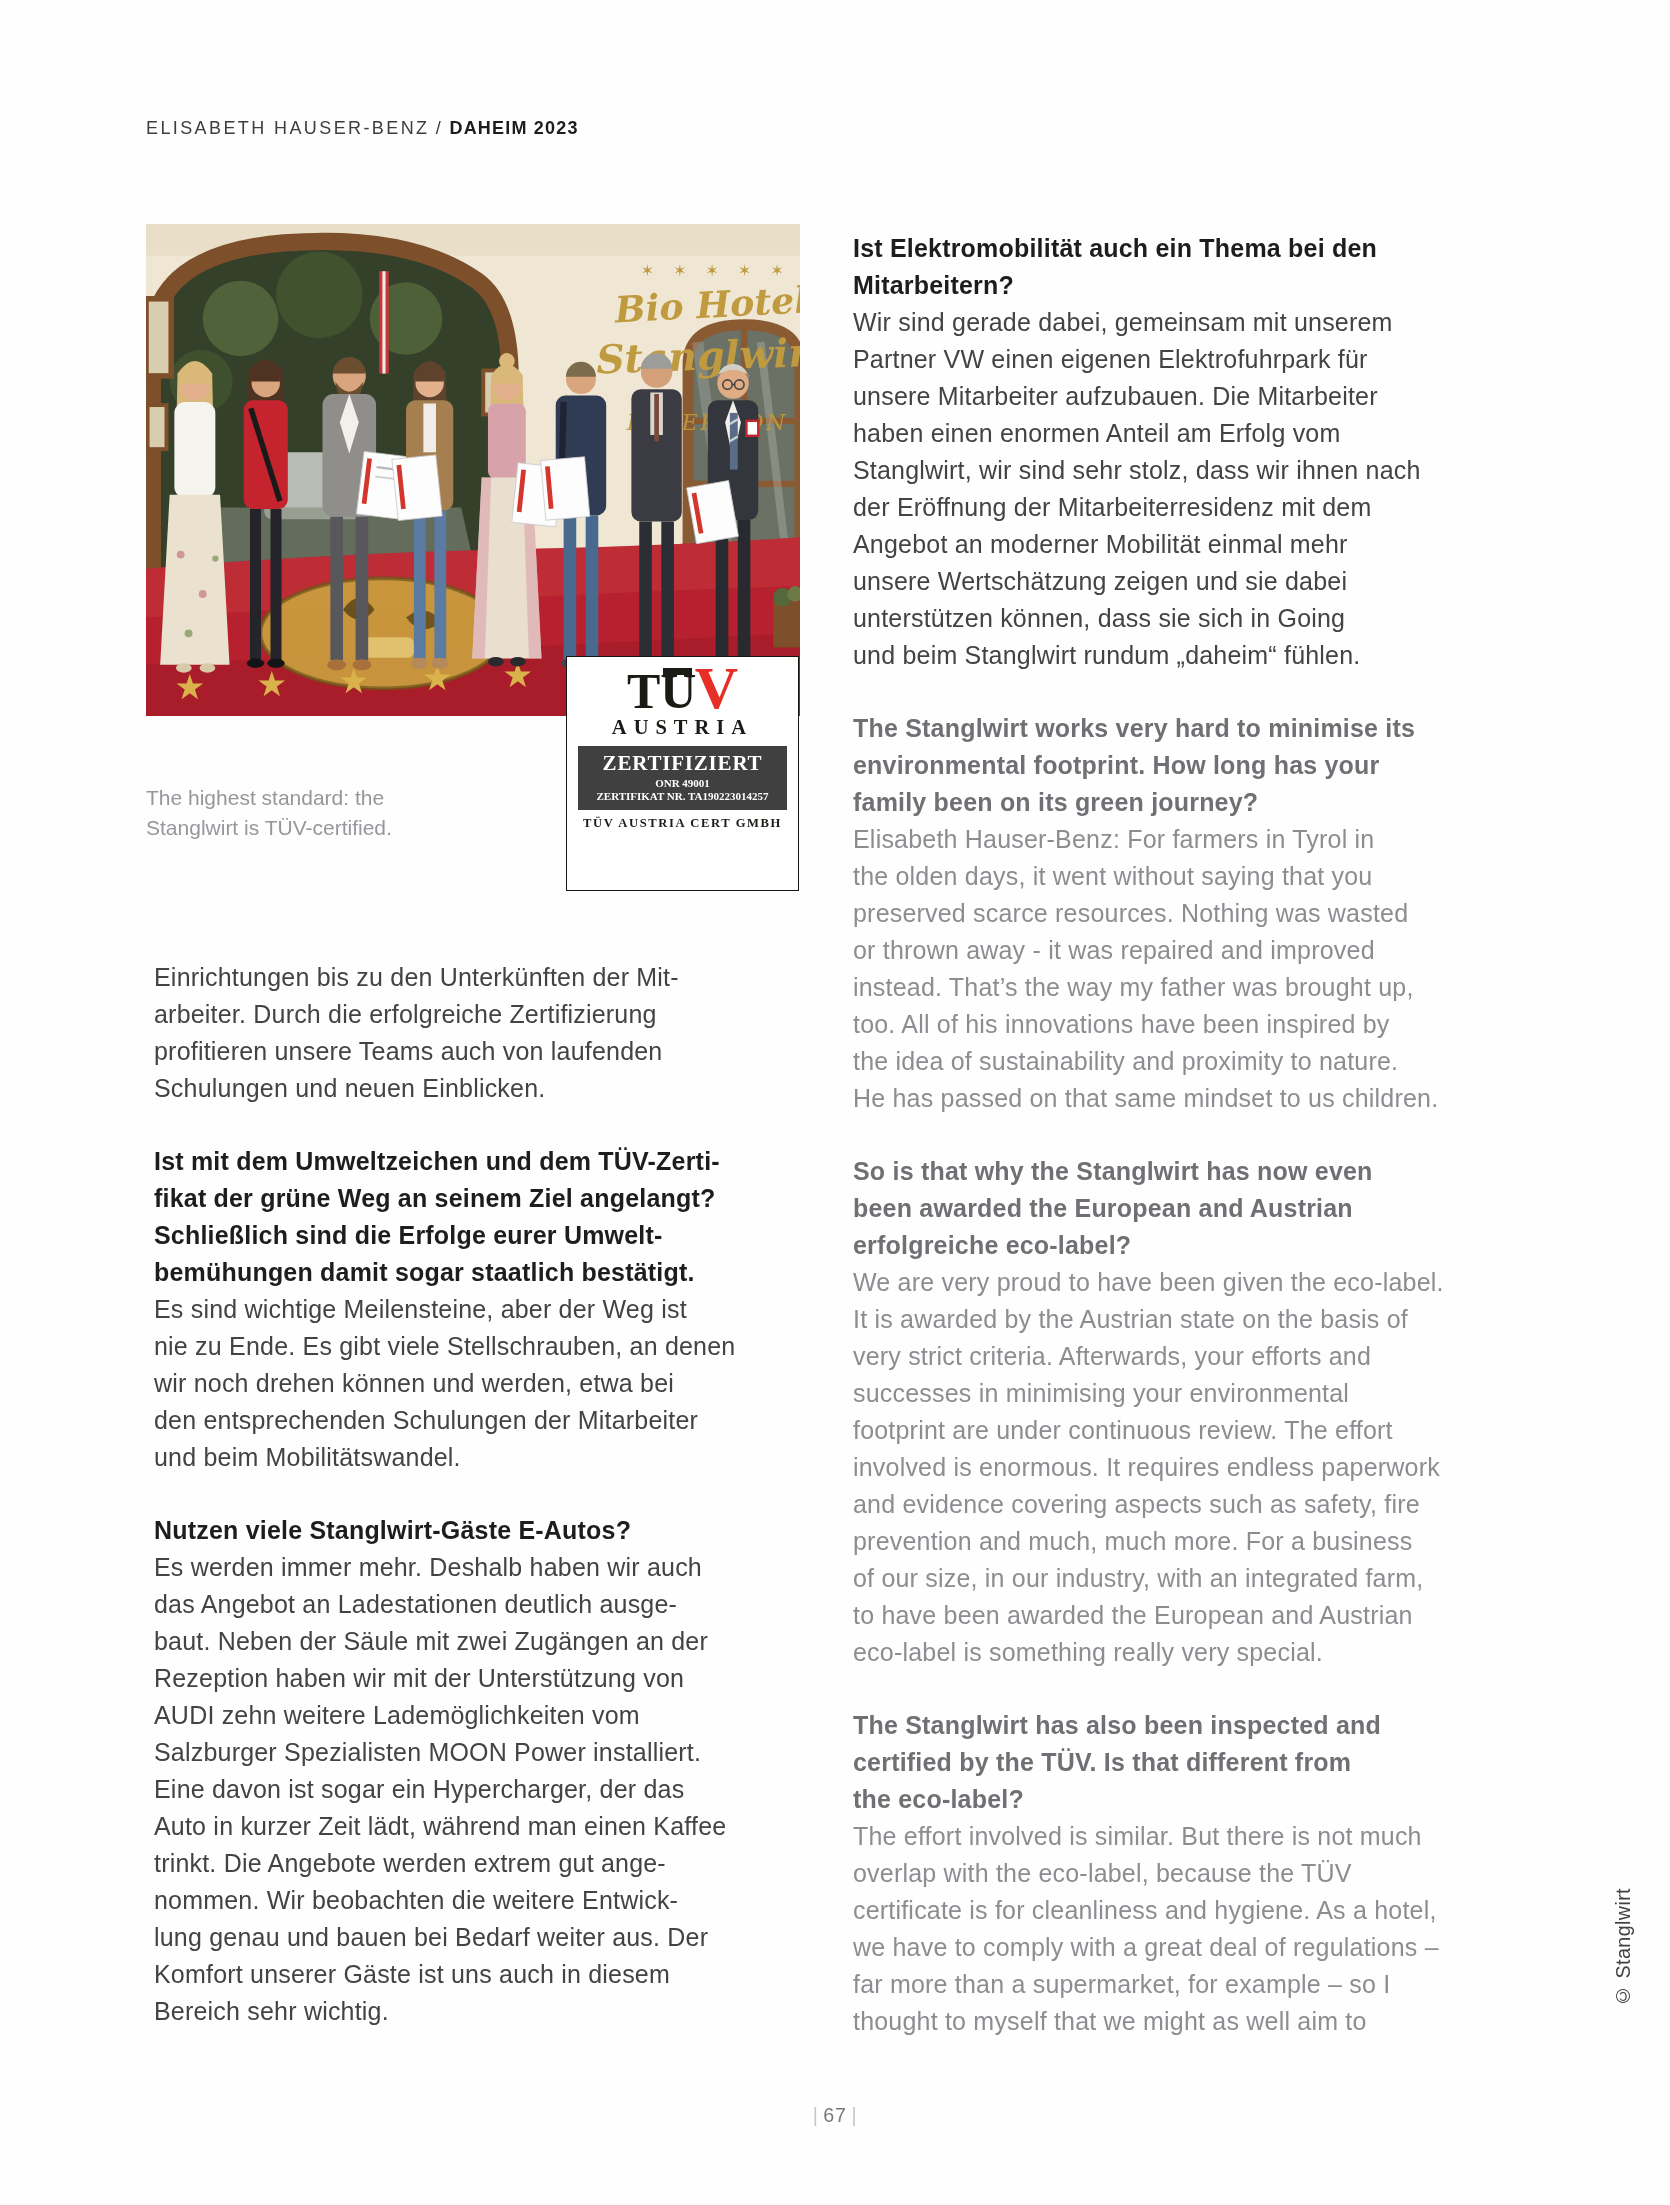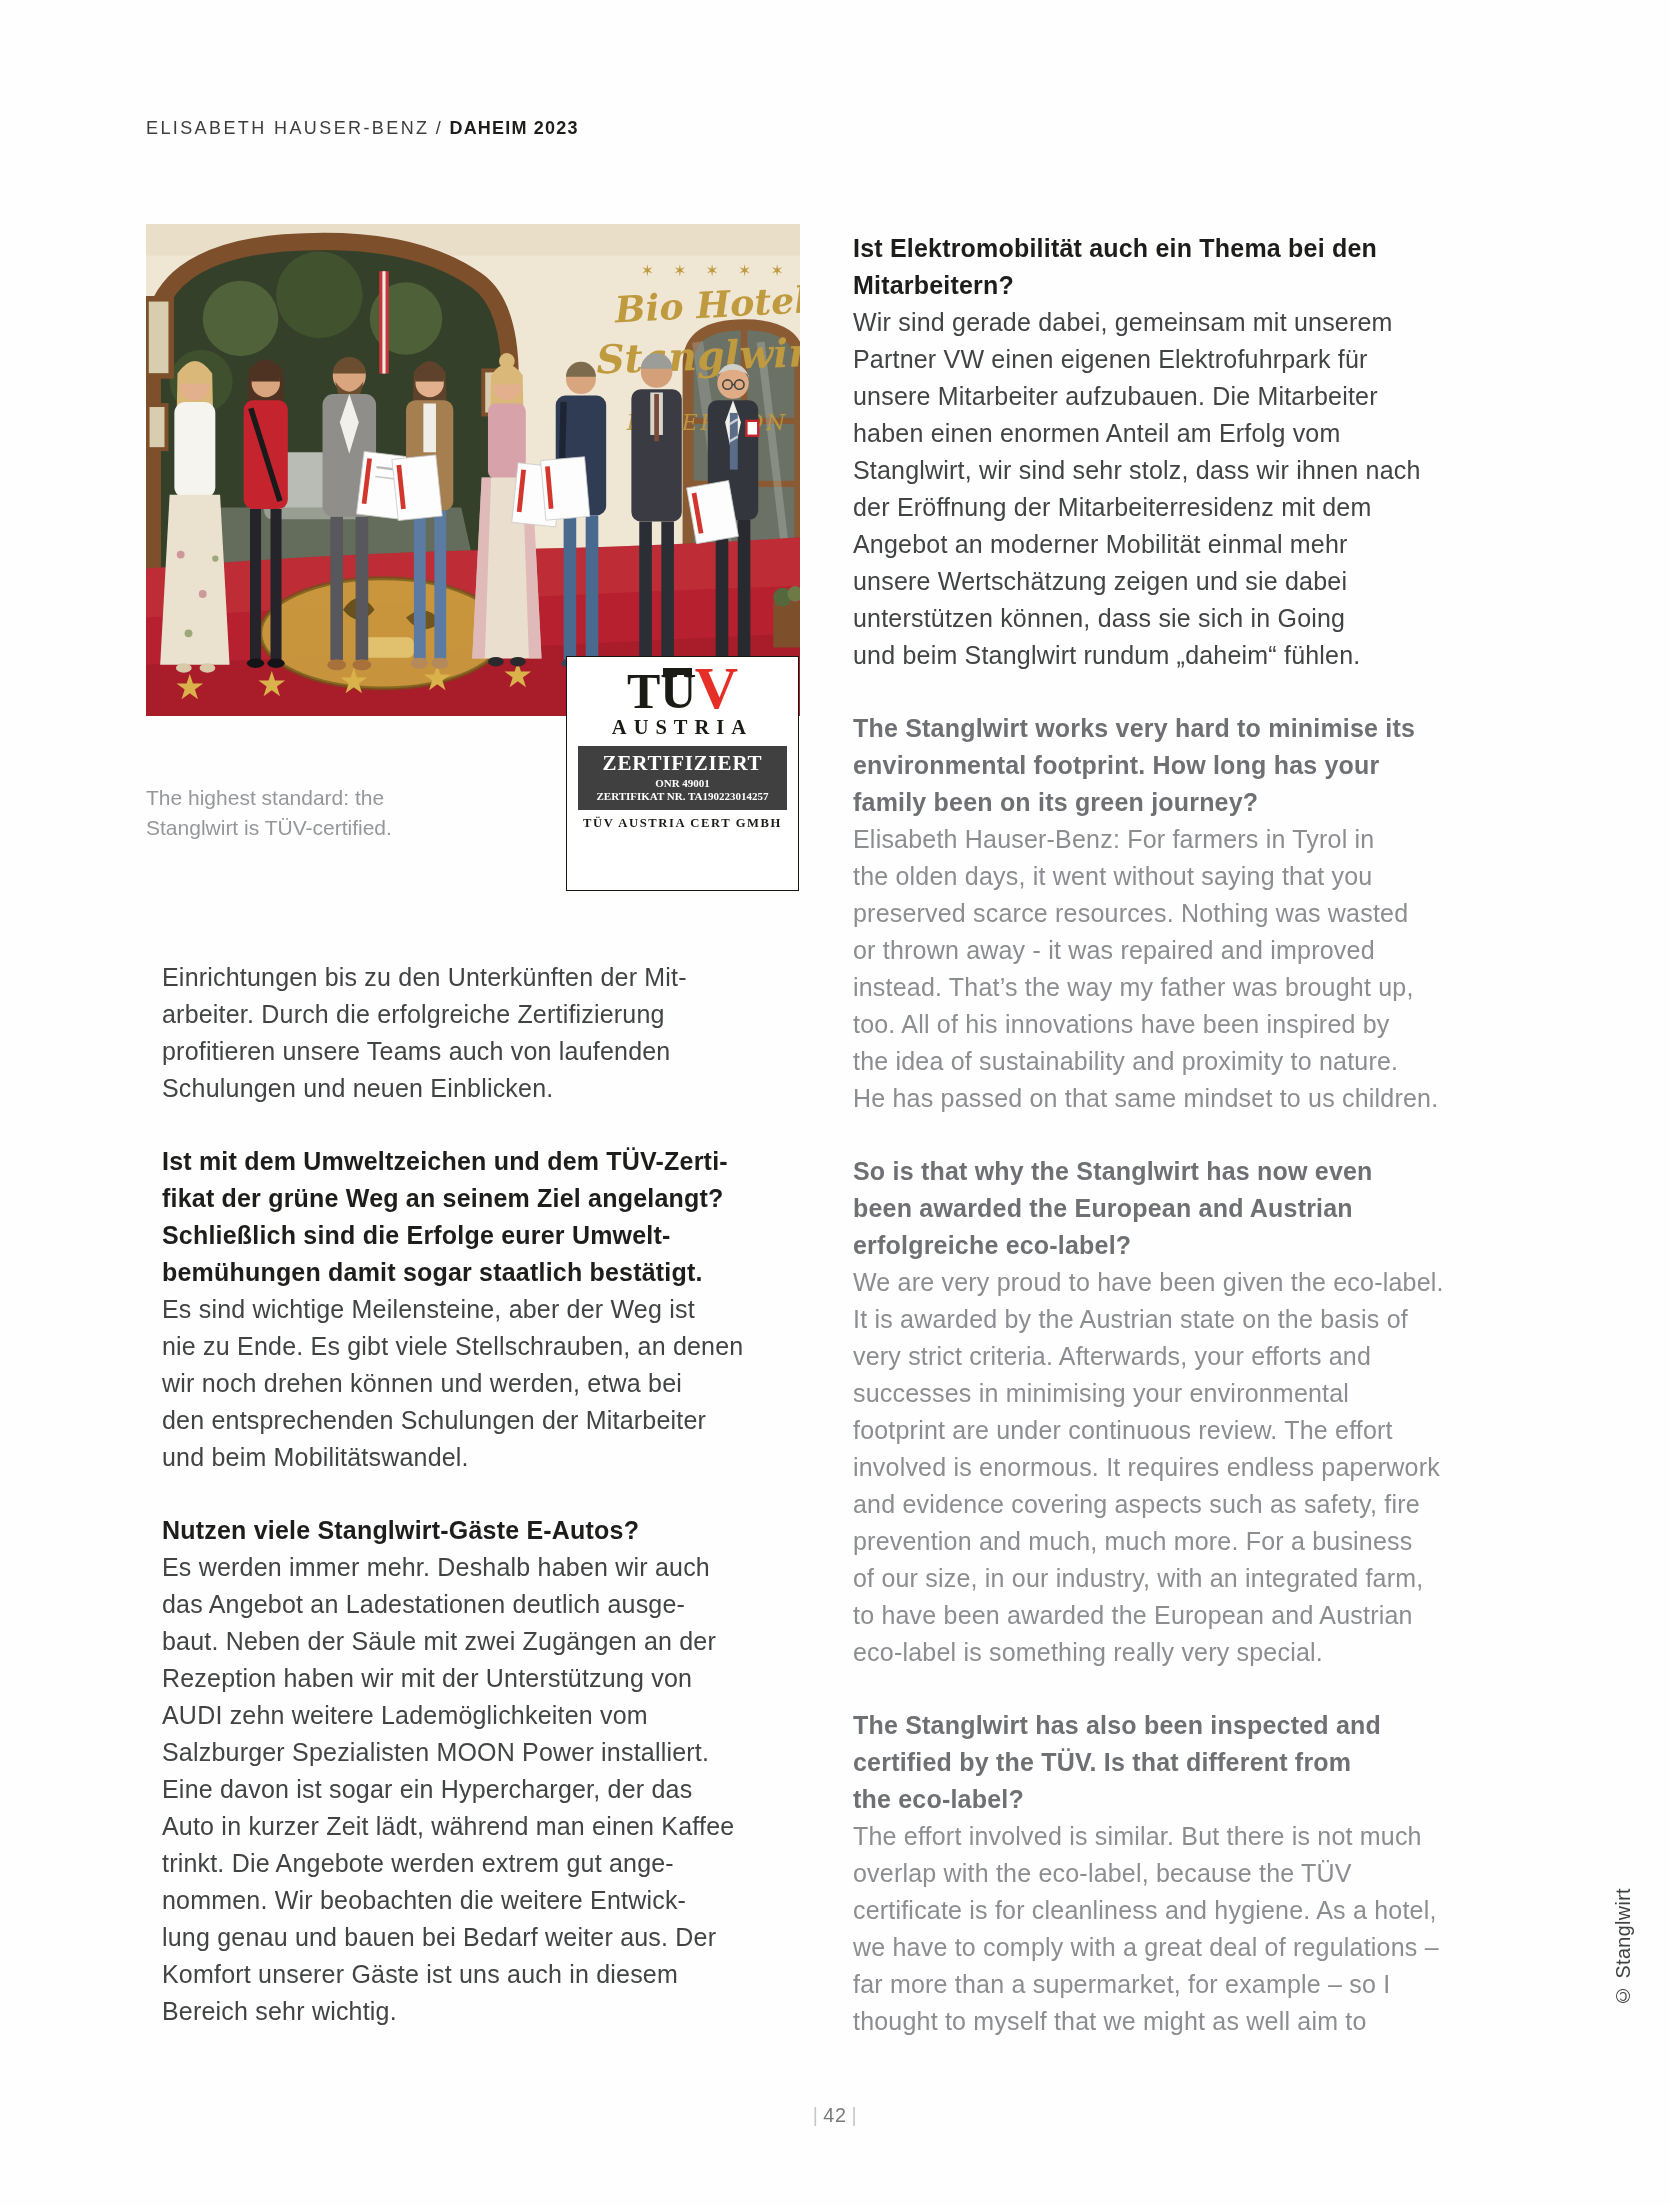--- a/index.html
+++ b/index.html
@@ -32,21 +32,21 @@
   .caption{position:absolute;left:146px;top:753px;font-size:21px;line-height:30px;white-space:pre-line;}
   .caption .de{color:#48494b;}
   .caption .en{color:#95979b;}
   
   .col{position:absolute;width:709px;font-size:25px;line-height:37px;letter-spacing:0.2px;}
   .col p{margin:0 0 36px 0;white-space:pre-line;}
   .col p.de-bold{color:#1d1d1b;font-weight:bold;margin-bottom:0;}
   .col p.de-body{color:#414344;}
   .col p.en-bold{color:#6e7073;font-weight:bold;margin-bottom:0;}
   .col p.en-body{color:#8b8d90;}
-  .col-left{left:162px;top:959px;}
+  .col-left{left:154px;top:959px;}
   .col-right{left:853px;top:230px;}
   
   .pageno{position:absolute;top:2104px;left:0;width:100%;text-align:center;
     font-size:19.7px;color:#77797b;letter-spacing:0.8px;}
   .pageno .bar{color:#c6c6c6;font-weight:normal;padding:0 4.7px;}
   .credit{position:absolute;right:35px;bottom:198px;writing-mode:vertical-rl;
     transform:rotate(180deg);font-size:19.7px;color:#3f4142;letter-spacing:0.4px;}
 </style>
 </head>
 <body>
@@ -340,16 +340,16 @@
 the eco-label?</p>
     <p class="en-body">The effort involved is similar. But there is not much
 overlap with the eco-label, because the TÜV
 certificate is for cleanliness and hygiene. As a hotel,
 we have to comply with a great deal of regulations –
 far more than a supermarket, for example – so I
 thought to myself that we might as well aim to</p>
   </div>
 
 <div class="pageno">
-  <span class="bar">|</span><span>42</span><span class="bar">|</span>
+  <span class="bar">|</span><span>67</span><span class="bar">|</span>
 </div>
 <div class="credit">© Stanglwirt</div>
 
 
 </body></html>

